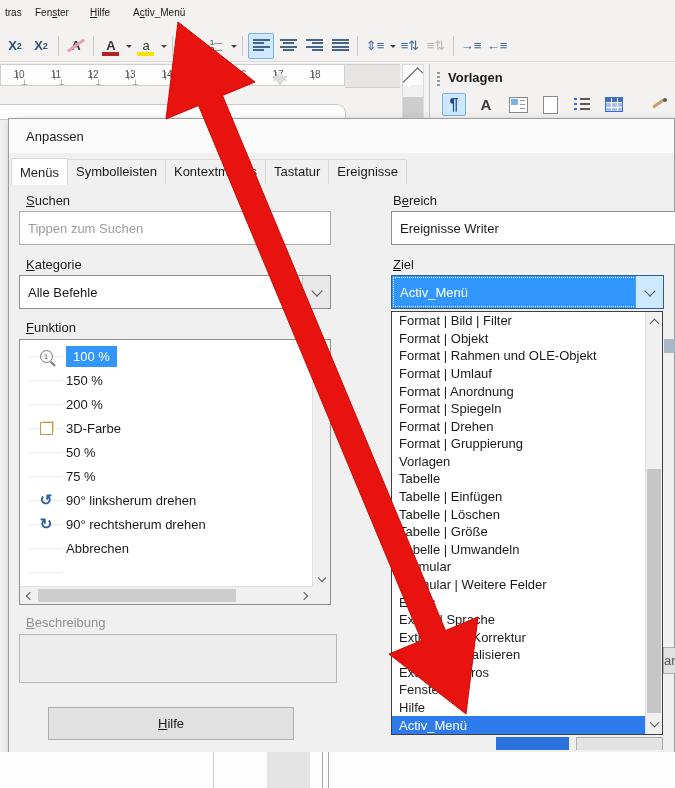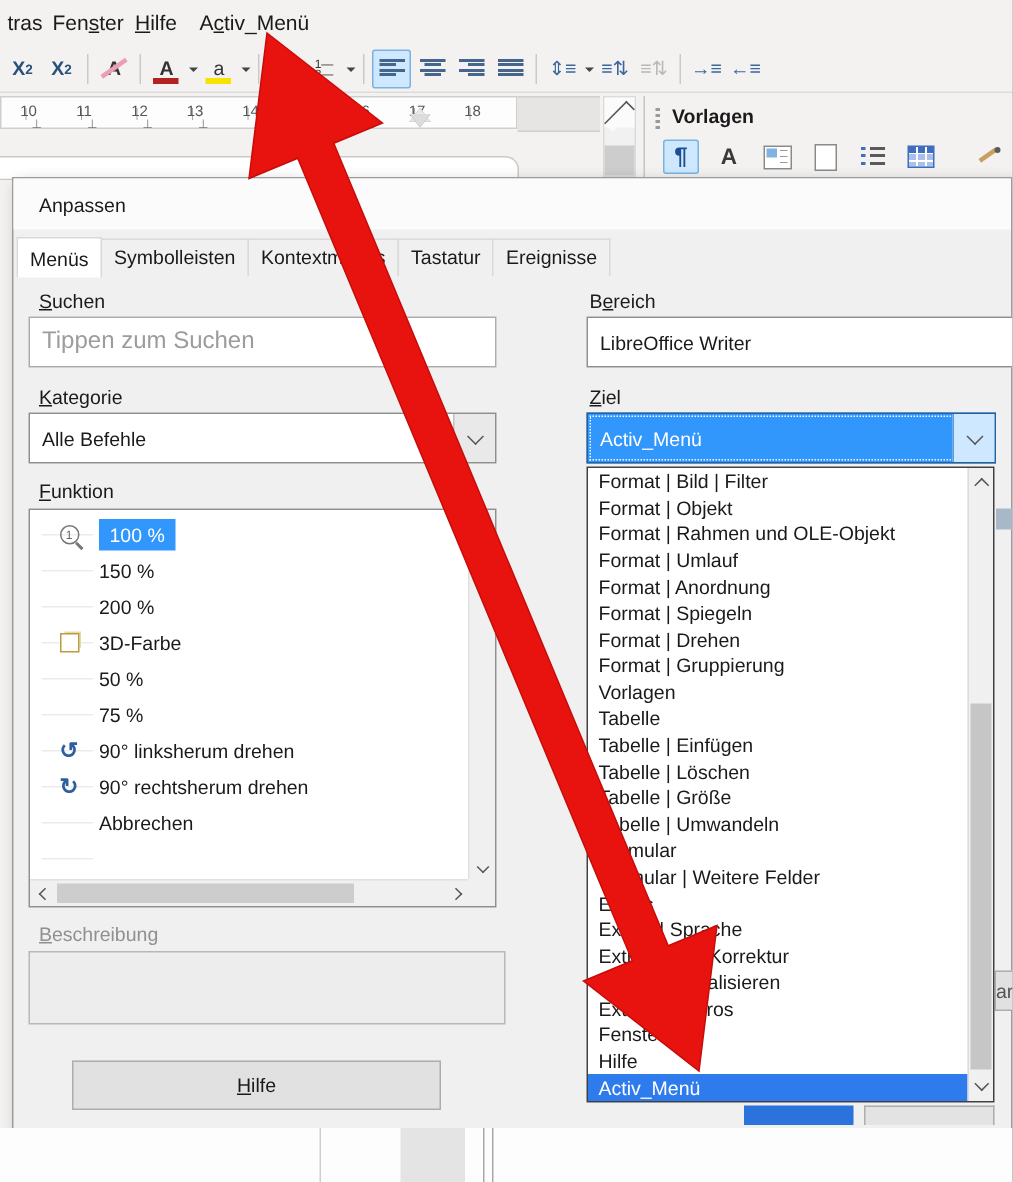--- a/index.html
+++ b/index.html
@@ -2,21 +2,21 @@
 <html><head>
 <meta charset="utf-8">
 <style>
   html,body{margin:0;padding:0;}
   body{font-family:"Liberation Sans",sans-serif;background:#888;}
   #stage{position:relative;width:675px;height:788px;overflow:hidden;background:#f3f2f1;font-size:13px;color:#1a1a1a;}
   .abs{position:absolute;}
   .key{text-decoration:underline;}
   
   .menubar{left:0;top:0;width:675px;height:30px;background:#f3f2f1;}
-  .mi{position:absolute;top:7px;font-size:14px;white-space:nowrap;cursor:default;text-align:right;}
+  .mi{position:absolute;top:7px;font-size:10px;white-space:nowrap;cursor:default;text-align:right;}
   
   .toolbar{left:0;top:30px;width:675px;height:32px;background:#f3f2f1;display:flex;align-items:center;padding-left:2px;box-sizing:border-box;border-bottom:1px solid #dcdcdc;}
   .tbi{min-width:24px;height:24px;display:flex;align-items:center;justify-content:center;margin:0 1px;position:relative;font-size:13px;color:#29527a;font-weight:bold;}
   .tbi sup,.tbi sub{font-size:9px;}
   .tbsep{width:1px;height:20px;background:#c9c9c9;margin:0 4px;}
   .ddarr{width:9px;height:24px;display:flex;align-items:center;justify-content:center;}
   .ddarr::before{content:"";width:0;height:0;border:3.5px solid transparent;border-top-color:#444;margin-top:4px;}
   .colorbar{position:absolute;left:3px;bottom:2px;width:17px;height:4px;}
   .slash{position:absolute;left:2px;top:10px;width:20px;height:3px;background:#e9a0b6;transform:rotate(-35deg);}
   .alg{width:17px;height:13px;position:relative;background:repeating-linear-gradient(#46658c 0 2px,transparent 2px 7px);}
@@ -61,21 +61,21 @@
   .pinic::after{content:"";position:absolute;right:0px;top:2px;width:4px;height:4px;background:#5a5a5a;border-radius:50%;}
   
   .dialog{left:8px;top:118px;width:667px;height:754px;background:#f0f0f0;border:1px solid #9c9c9c;box-sizing:border-box;box-shadow:3px 4px 10px rgba(0,0,0,.28);}
   .dlg-titlebar{position:absolute;left:0;top:0;width:100%;height:34px;background:#fbfbfb;}
   .dlg-title{position:absolute;left:17px;top:10px;font-size:13px;}
   .tabs{position:absolute;left:2px;top:40px;height:24px;display:flex;align-items:center;}
   .tab{padding:4px 8px 5px 8px;font-size:13px;border:1px solid #d9d9d9;border-bottom:none;background:#f0f0f0;margin-right:-1px;white-space:nowrap;}
   .tab.active{background:#fff;padding-top:6px;position:relative;z-index:2;}
   .lbl{position:absolute;font-size:13px;}
   .lbl.disabled{color:#909090;}
-  .input{position:absolute;background:#fff;border:1px solid #ababab;box-sizing:border-box;display:flex;align-items:center;padding-left:8px;font-size:16px;}
+  .input{position:absolute;background:#fff;border:1px solid #ababab;box-sizing:border-box;display:flex;align-items:center;padding-left:8px;font-size:13px;}
   .placeholder{color:#9c9c9c;}
   .combo{position:absolute;background:#fff;border:1px solid #8f8f8f;box-sizing:border-box;display:flex;align-items:center;padding-left:8px;font-size:13px;}
   .combo .btn{position:absolute;right:0;top:0;bottom:0;width:27px;background:#e9e9e9;border-left:1px solid #c2c2c2;display:flex;align-items:center;justify-content:center;}
   .combo.focusblue{background:#3297fd;border:1px solid #2a6099;color:#fff;outline:1px dotted rgba(255,255,255,.95);outline-offset:-3px;}
   .combo.focusblue .btn{background:#cde8ff;border-left:1px solid #5d9dd6;}
   
   .listbox{position:absolute;left:10px;top:220px;width:312px;height:266px;background:#fff;border:1px solid #8f8f8f;box-sizing:border-box;overflow:hidden;}
   .fn-rows{position:absolute;left:0;top:0;width:293px;height:246px;overflow:hidden;padding-top:4px;}
   .fn-row{position:relative;height:24px;display:flex;align-items:center;padding-left:46px;box-sizing:border-box;}
   .fn-row::before{content:"";position:absolute;left:8px;top:12px;width:34px;height:1px;background:#ececec;}
@@ -326,21 +326,21 @@
 
     <span class="lbl disabled" style="left:17px;top:496px"><span></span><span class="key">B</span><span>eschreibung</span></span>
     <div class="textarea"></div>
 
     <div class="pushbtn" style="left:39px;top:588px;width:246px;height:33px">
       <span><span></span><span class="key">H</span><span>ilfe</span></span>
     </div>
 
     <span class="lbl" style="left:384px;top:74px"><span>B</span><span class="key">e</span><span>reich</span></span>
     <div class="combo" style="left:382px;top:92px;width:285px;height:34px">
-      <span>LibreOffice Writer</span>
+      <span>Ereignisse Writer</span>
     </div>
 
     <span class="lbl" style="left:384px;top:138px"><span></span><span class="key">Z</span><span>iel</span></span>
     <div class="combo focusblue" style="left:382px;top:156px;width:273px;height:34px">
       <span>Activ_Menü</span>
       <span class="btn">
           <span class="chev down"></span>
         </span>
     </div>
 

